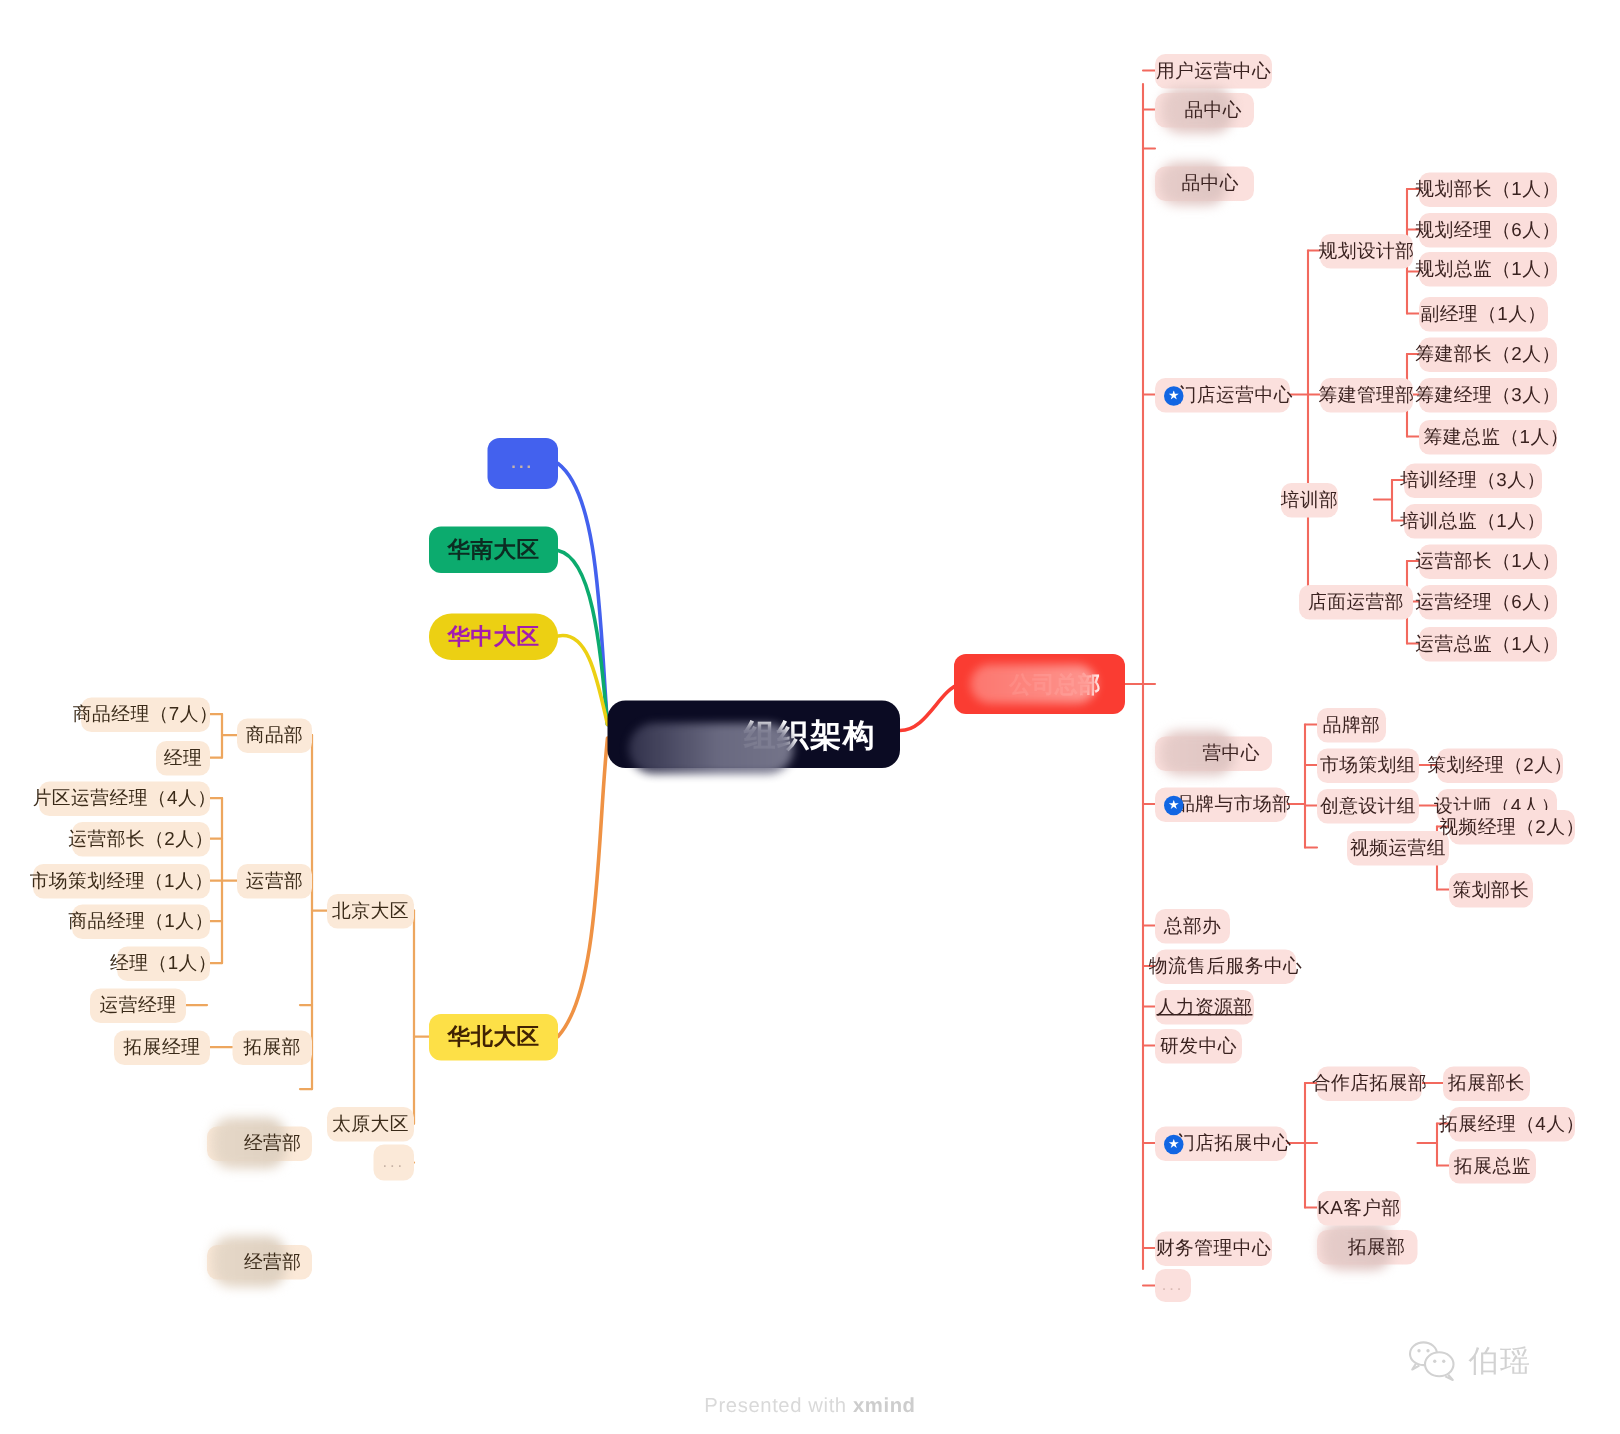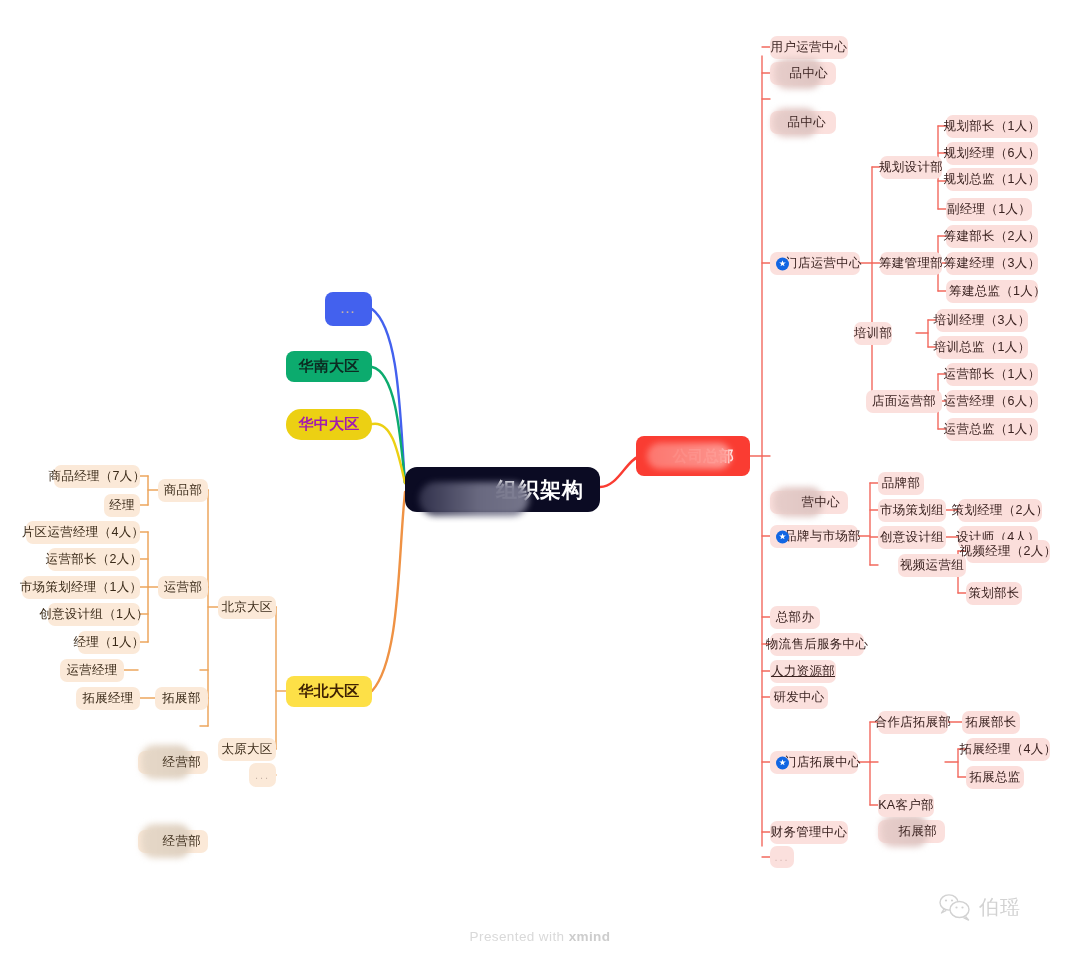--- a/index.html
+++ b/index.html
@@ -403,21 +403,21 @@
   <div class="node peach" style="left:26px;top:521px;width:114px;">
     <span>片区运营经理（4人）</span>
     </div>
   <div class="node peach" style="left:48px;top:548px;width:92px;">
     <span>运营部长（2人）</span>
     </div>
   <div class="node peach" style="left:22px;top:576px;width:118px;">
     <span>市场策划经理（1人）</span>
     </div>
   <div class="node peach" style="left:48px;top:603px;width:92px;">
-    <span>创意设计组（1人）</span>
+    <span>商品经理（1人）</span>
     </div>
   <div class="node peach" style="left:78px;top:631px;width:62px;">
     <span>经理（1人）</span>
     </div>
 
   <div class="node peach blurtxt blurpeach" style="left:138px;top:659px;width:70px;justify-content:flex-end;padding-right:7px;">
     <span class="sm" style="left:3px;top:-6px;width:50px;height:34px;"></span>
     <span style="position:relative;">经营部</span>
   </div>
   <div class="node peach" style="left:60px;top:659px;width:64px;">

